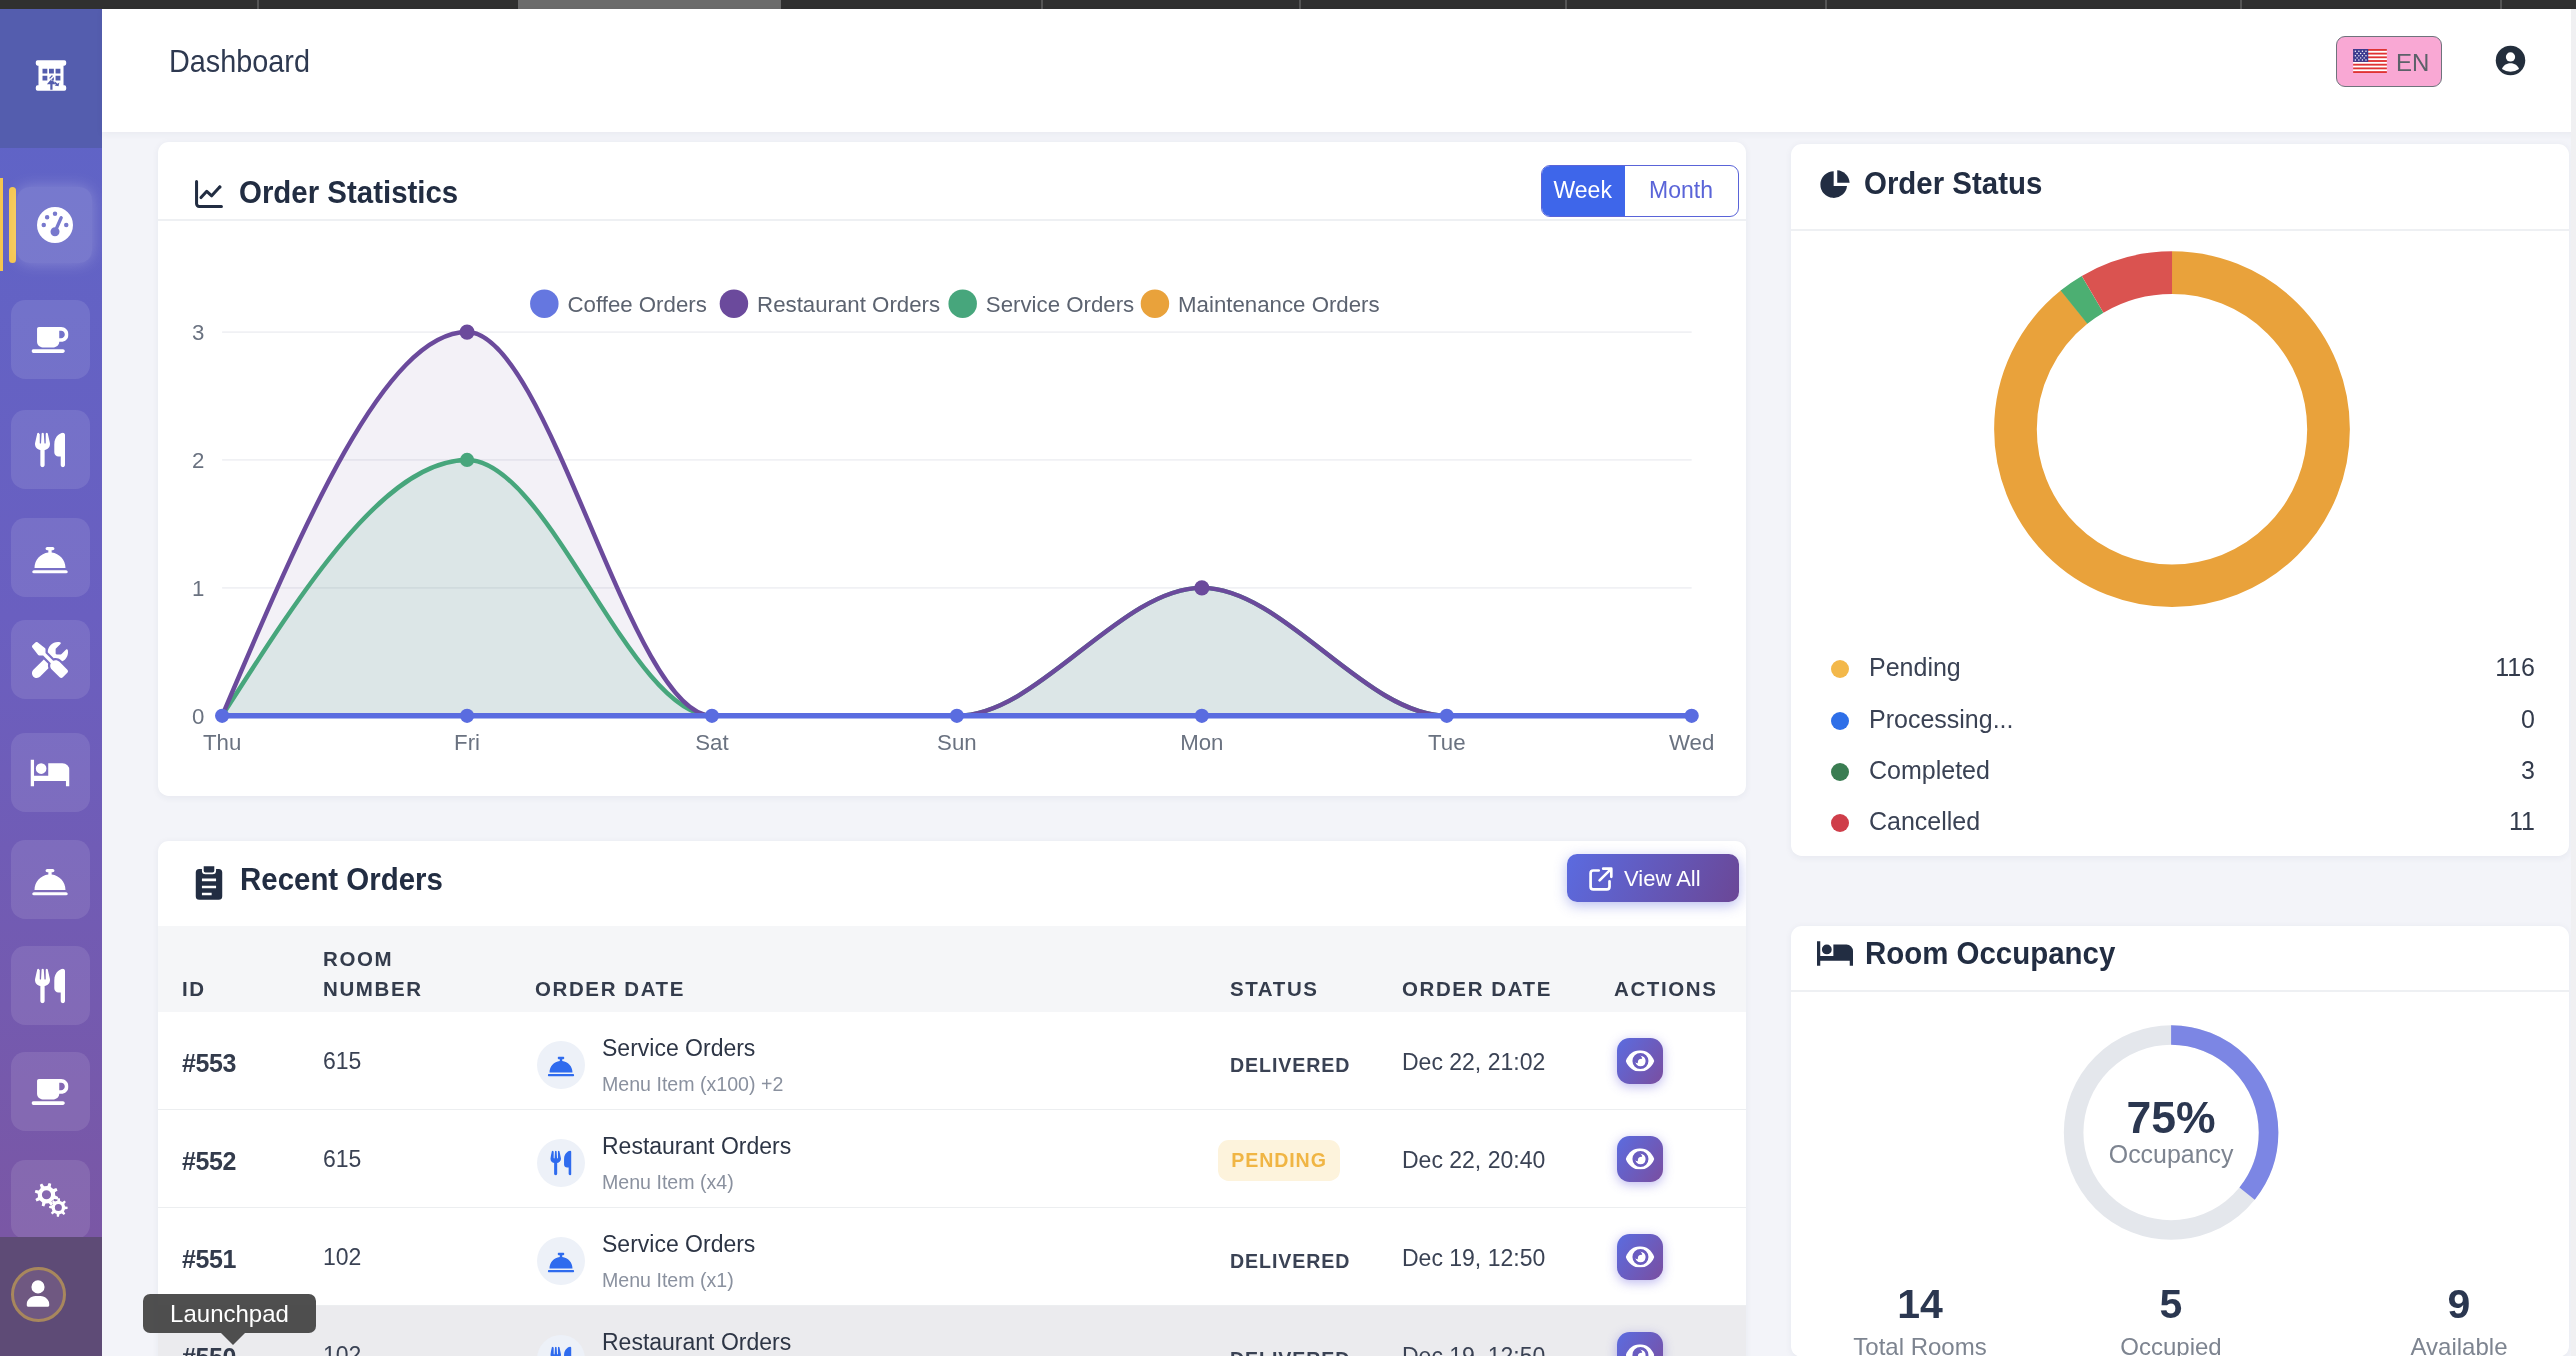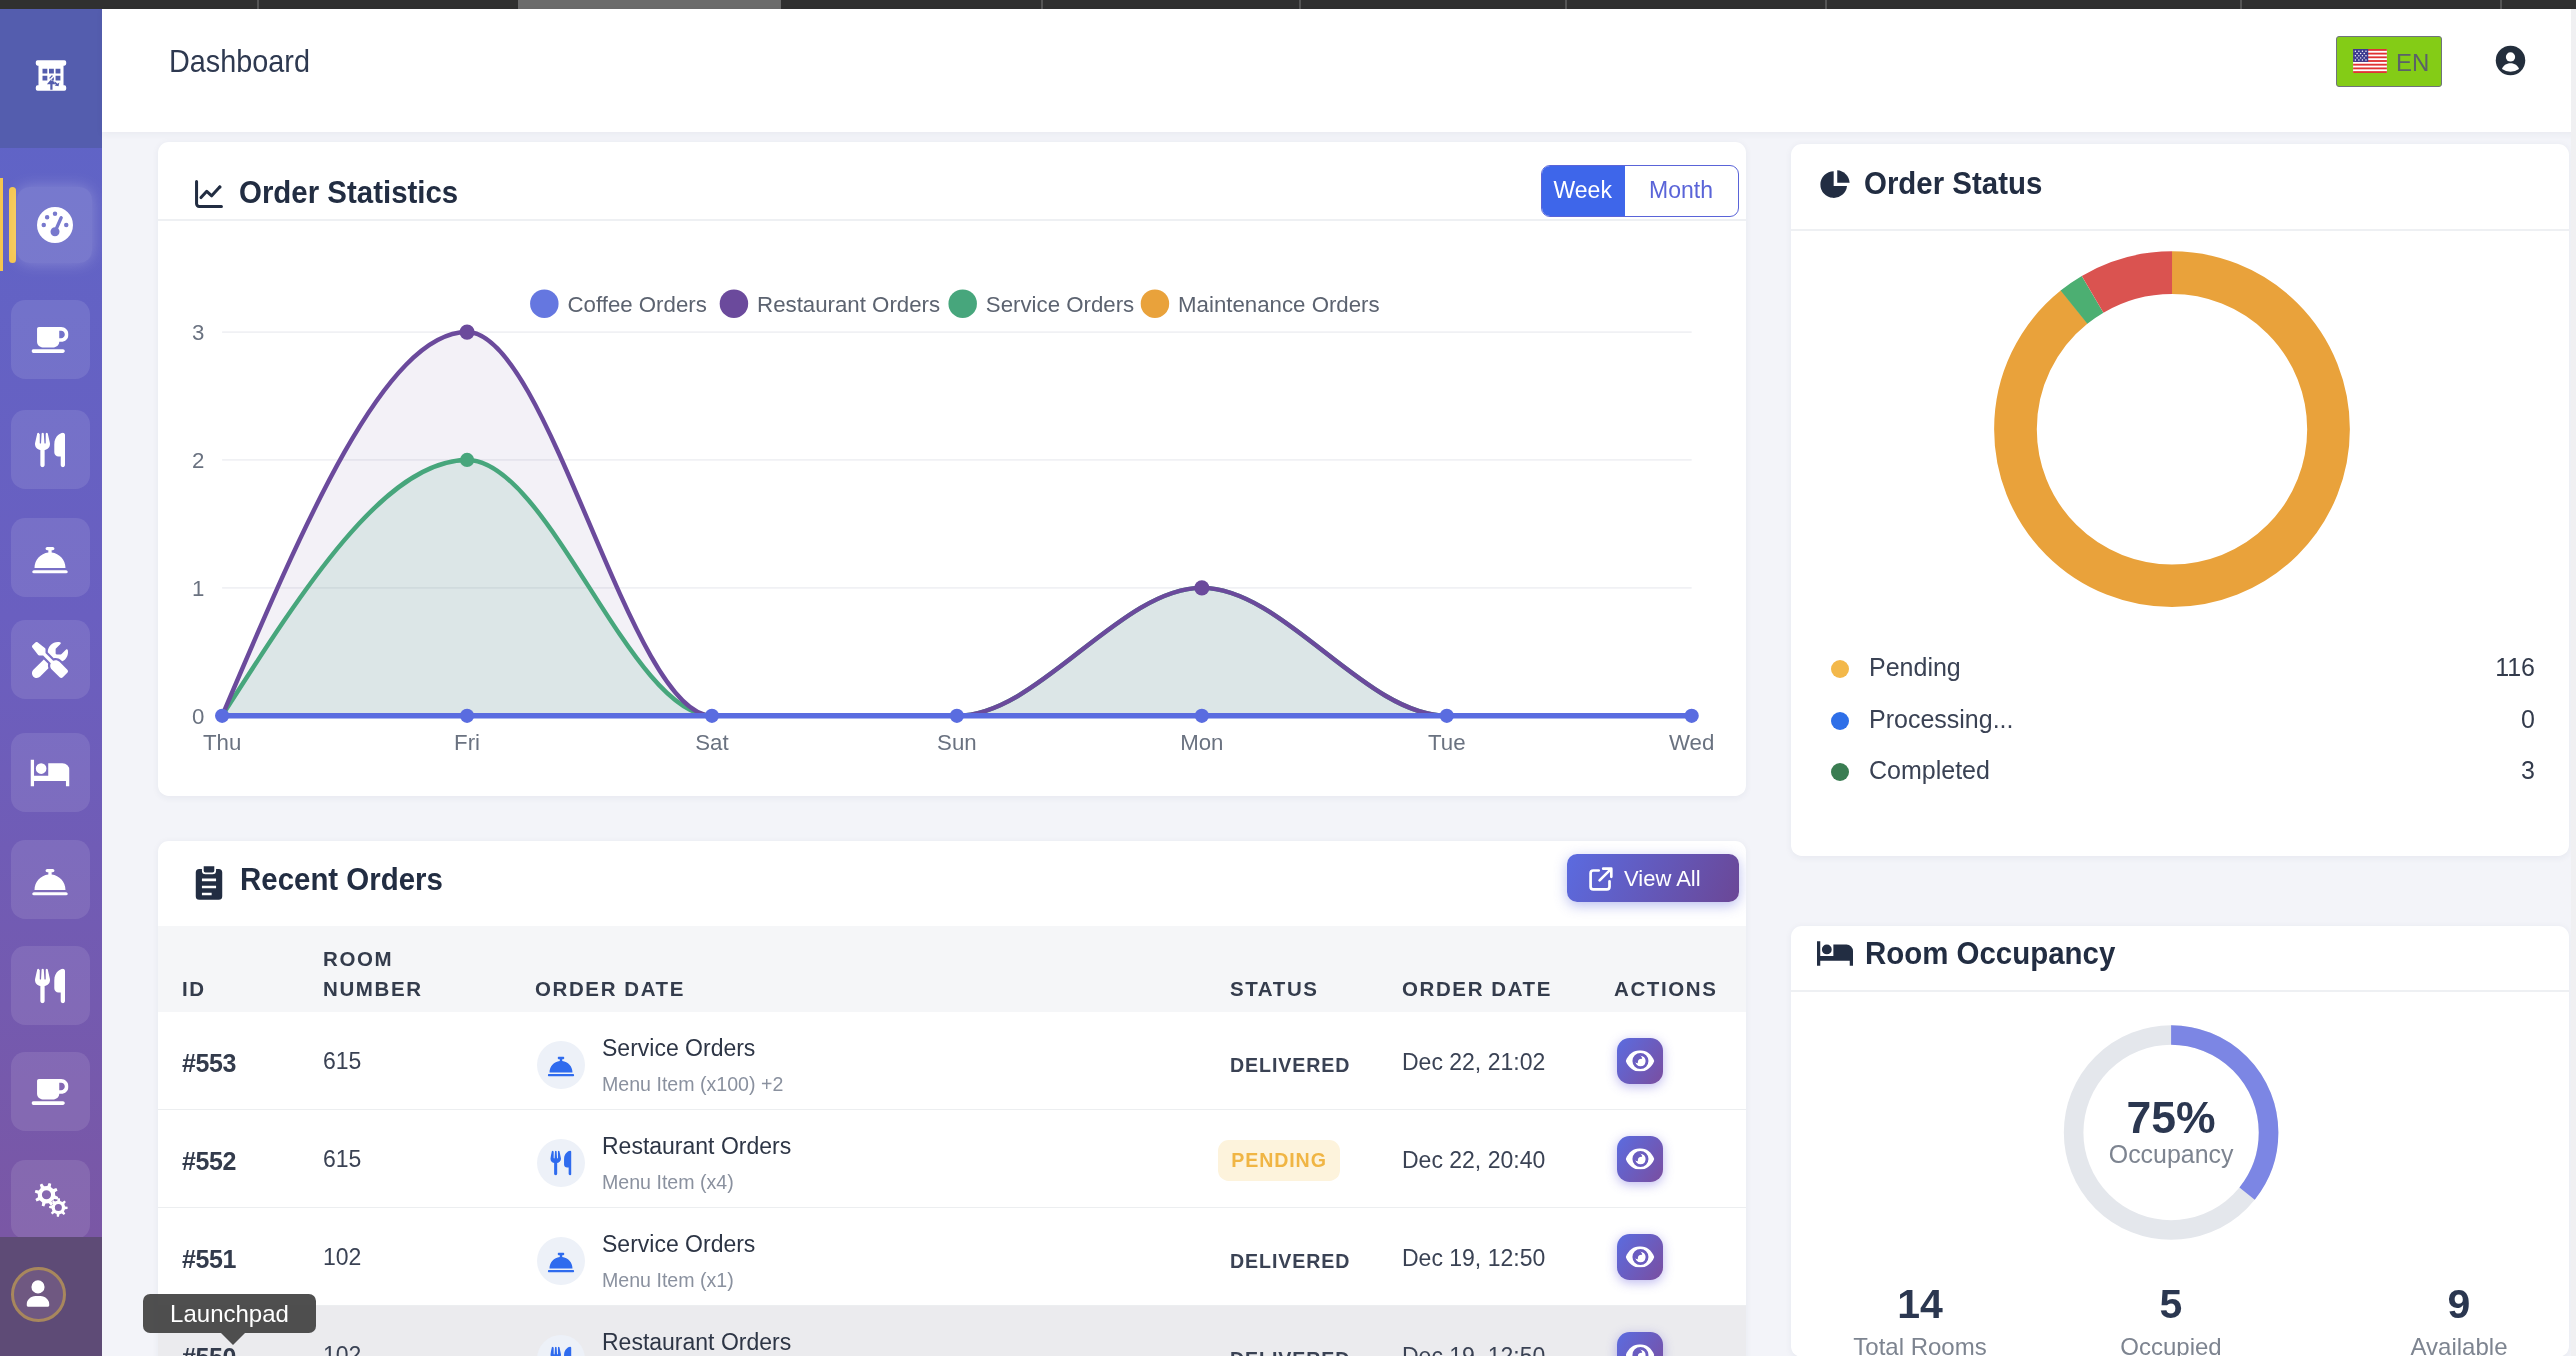--- a/index.html
+++ b/index.html
@@ -9,21 +9,21 @@
 #sb{left:0;top:9px;width:102px;height:1348px;background:linear-gradient(180deg,#5d65c8 0%,#6a5fc0 45%,#7a57a5 91%)}
 #sbhead{left:0;top:0;width:102px;height:139px;background:#545dae}
 #sbfoot{left:0;top:1228px;width:102px;height:119px;background:#5e4b76}
 .mi{left:10.7px;width:79px;height:79px;border-radius:14.2px;background:rgba(255,255,255,.10)}
 .mi svg,#act svg{position:absolute;left:50%;top:50%;transform:translate(-50%,-50%)}
 #act{left:17px;top:178px;width:75px;height:76px;border-radius:12.5px;background:rgba(255,255,255,.14);box-shadow:0 0 16px rgba(255,255,255,.25)}
 #actbar{left:9px;top:178px;width:7.1px;height:76px;border-radius:5.3px;background:#f5c64f}
 #actstrip{left:0;top:169px;width:2.7px;height:93px;background:#f5c64f}
 #hdr{left:102px;top:9px;width:2474px;height:123px;background:#fff;box-shadow:0 1.8px 7.1px rgba(40,50,80,.05)}
 #hdr h1{position:absolute;left:67px;top:34px;font-size:32px;font-weight:500;color:#2e3950;transform:scaleX(.9);transform-origin:0 50%}
-#enbtn{position:absolute;left:2234px;top:27px;width:106px;height:51px;border:1.8px solid #6e737c;border-radius:3px;background:#84cc16}
+#enbtn{position:absolute;left:2234px;top:27px;width:106px;height:51px;border:1.8px solid #6e737c;border-radius:9px;background:#f9a8d4}
 #enbtn svg{position:absolute;left:16px;top:11.6px}
 #enbtn span{position:absolute;left:59px;top:11.6px;font-size:24px;color:#5b6169}
 #uav{position:absolute;left:2379px;top:22px}
 .card{background:#fff;border-radius:10.7px;box-shadow:0 1.8px 7.1px rgba(40,50,90,.06)}
 .ct{position:absolute;font-size:32px;font-weight:bold;color:#222d42;transform:scaleX(.92);transform-origin:0 50%}
 .cdiv{position:absolute;left:0;height:1.8px;background:#eef0f3}
 #c1{left:158px;top:142px;width:1588px;height:654px}
 #c2{left:1791px;top:144px;width:778px;height:712px}
 #c3{left:158px;top:841px;width:1588px;height:568px;overflow:hidden}
 #c4{left:1791px;top:926px;width:778px;height:431px;overflow:hidden}
@@ -259,20 +259,25 @@
 <div class="osrow" style="top:559px">
       <span class="dot" style="background:#2e6fe8"></span>
       <span class="lb">Processing...</span>
       <span class="vl">0</span>
     </div>
 <div class="osrow" style="top:610px">
       <span class="dot" style="background:#3a7d52"></span>
       <span class="lb">Completed</span>
       <span class="vl">3</span>
     </div>
+<div class="osrow" style="top:661px">
+      <span class="dot" style="background:#cf3e4a"></span>
+      <span class="lb">Cancelled</span>
+      <span class="vl">11</span>
+    </div>
 </div>
 <div class="abs card" id="c3">
 <span class="abs" style="left:36px;top:25px"><svg width="30" height="34" viewBox="0 0 34 38">
         <g fill="#222d42">
 <path d="M11 0h12v5a2 2 0 0 1-2 2H13a2 2 0 0 1-2-2z"></path>
 <path fill-rule="evenodd" d="M6 3h3v2a4 4 0 0 0 4 4h8a4 4 0 0 0 4-4V3h3a4 4 0 0 1 4 4v27a4 4 0 0 1-4 4H6a4 4 0 0 1-4-4V7a4 4 0 0 1 4-4z M9 17h16v-3H9z M9 25h16v-3H9z M9 33h11v-3H9z"></path>
         </g>
       </svg></span>
     <span class="ct" style="left:82px;top:19.6px">Recent Orders</span>
 <div id="va">

